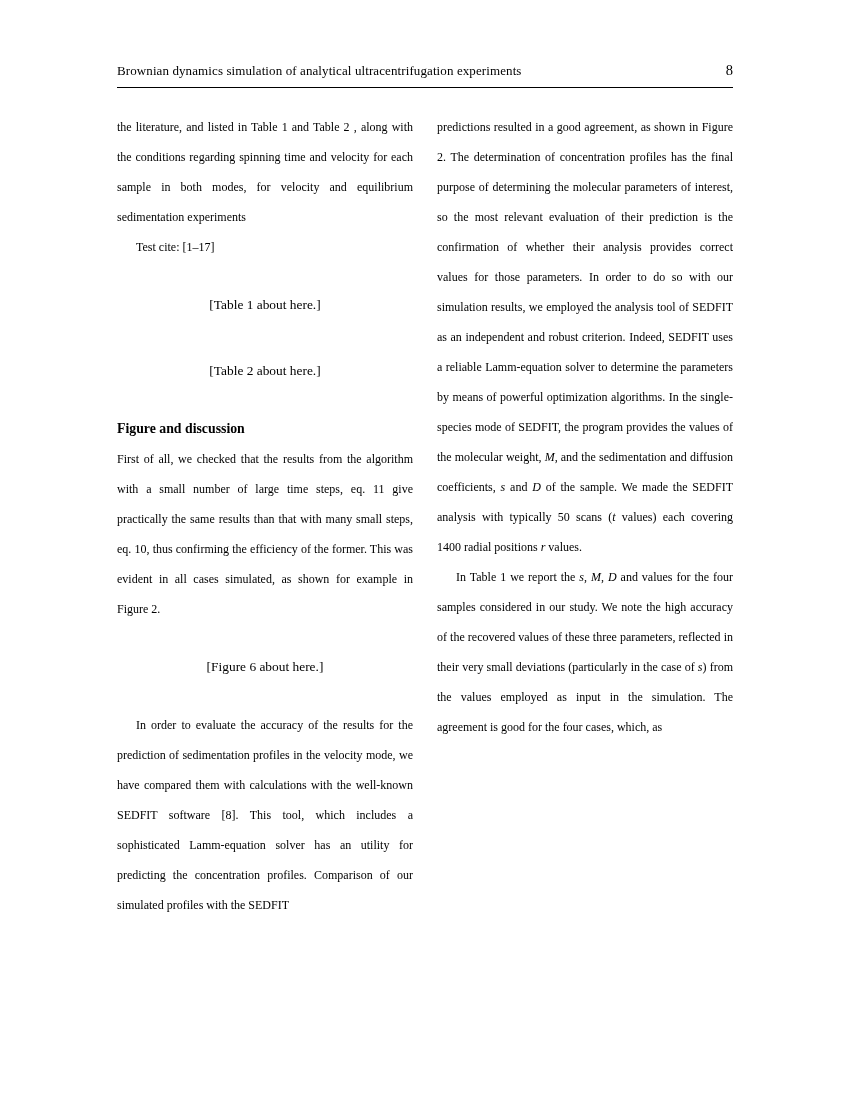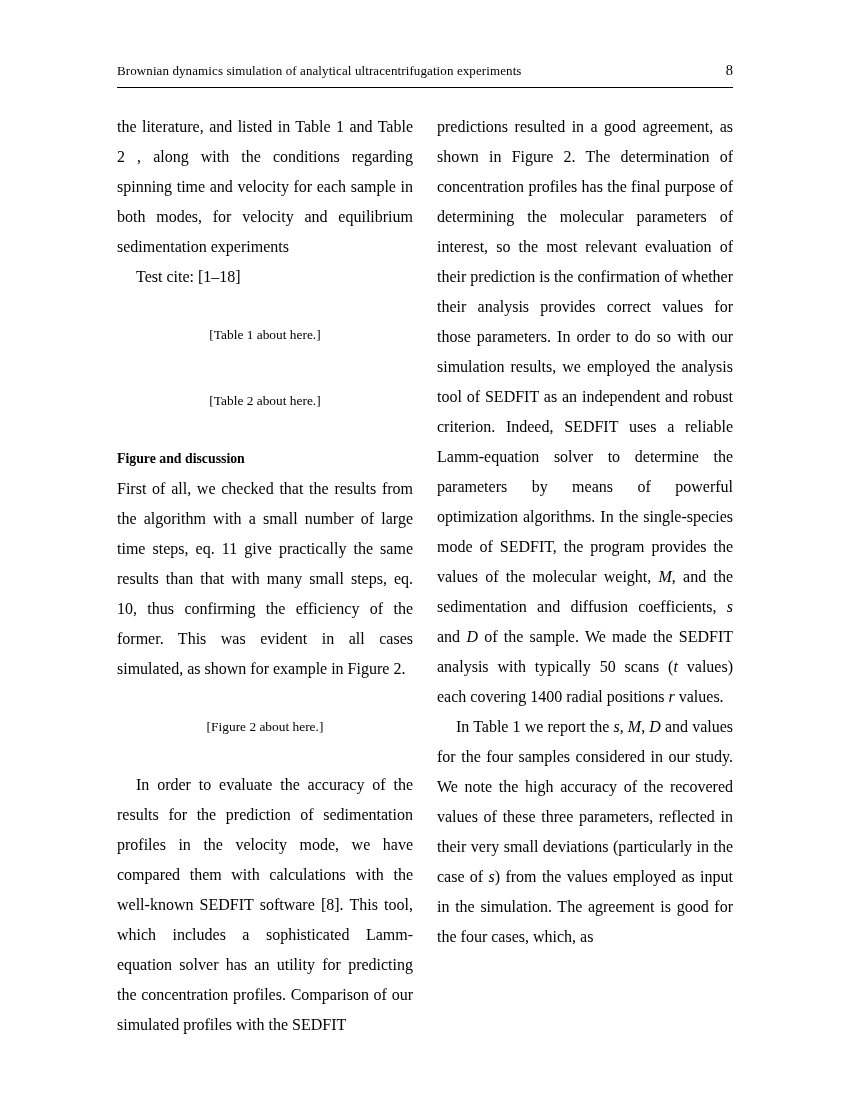--- a/index.html
+++ b/index.html
@@ -60,21 +60,21 @@
     display: flex;
     justify-content: space-between;
   }
   .col {
     width: 296px;
     box-sizing: border-box;
   }
 
   p.para {
     margin: 0;
-    font-size: 16px;
+    font-size: 12px;
     line-height: 30px;
     text-align: justify;
     text-justify: inter-word;
     -webkit-hyphens: none;
     hyphens: none;
     text-indent: 0;
   }
   p.para.indent {
     text-indent: 19px;
   }
@@ -113,39 +113,39 @@
     <span class="header-pageno">8</span>
   </div>
   <div class="header-rule"></div>
 
   <div class="columns">
 
     <div class="col">
 
       <p class="para closed">the literature, and listed in Table 1 and Table 2 , along with the conditions regarding spinning time and velocity for each sample in both modes, for velocity and equilibrium sedimentation experiments</p>
 
-      <p class="para indent closed">Test cite: [1–18]</p>
+      <p class="para indent closed">Test cite: [1–17]</p>
 
       <div class="spacer-20"></div>
 
       <p class="centered">[Table 1 about here.]</p>
 
       <div class="spacer-20"></div>
 
       <p class="centered">[Table 2 about here.]</p>
 
       <div class="spacer-20"></div>
 
       <h2 class="section-heading">Figure and discussion</h2>
 
       <p class="para closed">First of all, we checked that the results from the algorithm with a small number of large time steps, eq. 11 give practically the same results than that with many small steps, eq. 10, thus confirming the efficiency of the former. This was evident in all cases simulated, as shown for example in Figure 2.</p>
 
       <div class="spacer-20"></div>
 
-      <p class="centered">[Figure 2 about here.]</p>
+      <p class="centered">[Figure 6 about here.]</p>
 
       <div class="spacer-20"></div>
 
       <p class="para indent">In order to evaluate the accuracy of the results for the prediction of sedimentation profiles in the velocity mode, we have compared them with calculations with the well-known SEDFIT software [8]. This tool, which includes a sophisticated Lamm-equation solver has an utility for predicting the concentration profiles. Comparison of our simulated profiles with the SEDFIT</p>
 
     </div>
 
     <div class="col">
 
       <p class="para"><span>predictions resulted in a good agreement, as shown in Figure 2. The determination of concentration profiles has the final purpose of determining the molecular parameters of interest, so the most relevant evaluation of their prediction is the confirmation of whether their analysis provides correct values for those parameters. In order to do so with our simulation results, we employed the analysis tool of SEDFIT as an independent and robust criterion. Indeed, SEDFIT uses a reliable Lamm-equation solver to determine the parameters by means of powerful optimization algorithms. In the single-species mode of SEDFIT, the program provides the values of the molecular weight, </span><var class="mathvar">M</var><span>, and the sedimentation and diffusion coefficients, </span><var class="mathvar">s</var><span> and </span><var class="mathvar">D</var><span> of the sample. We made the SEDFIT analysis with typically 50 scans (</span><var class="mathvar">t</var><span> values) each covering 1400 radial positions </span><var class="mathvar">r</var><span> values.</span></p>

